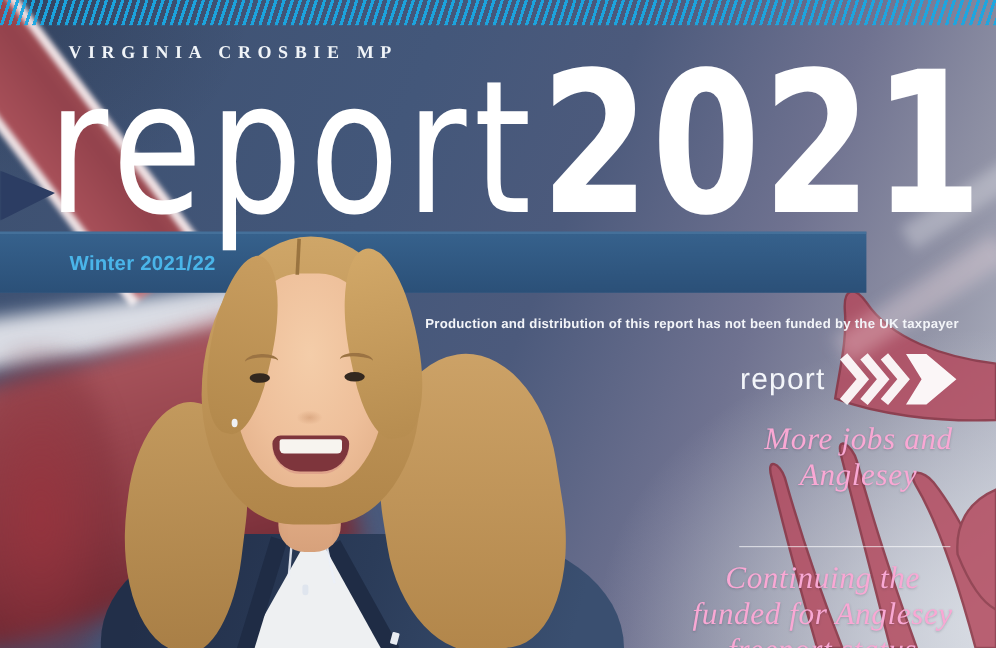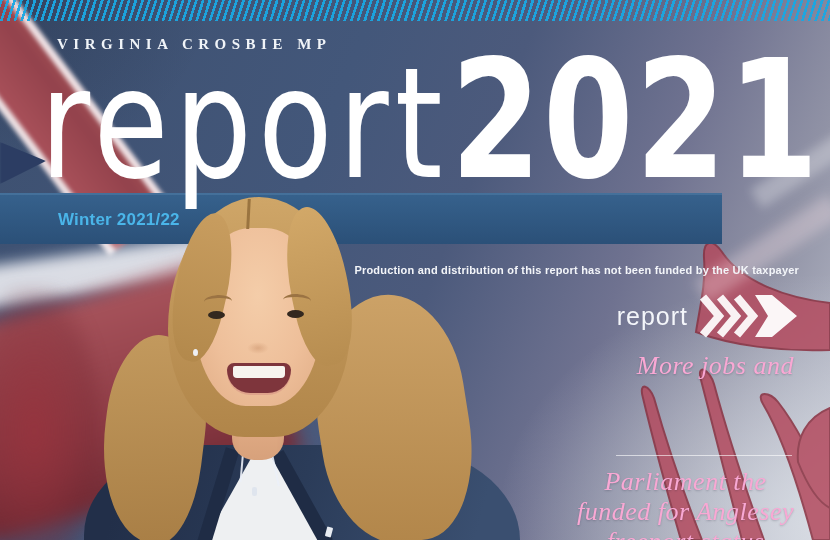--- a/index.html
+++ b/index.html
@@ -197,21 +197,22 @@
     <svg width="100" height="44" viewBox="0 0 100 44">
       <polyline points="3,3 19,22 3,41" fill="none" stroke="rgba(255,255,255,.92)" stroke-width="8"></polyline>
       <polyline points="20,3 36,22 20,41" fill="none" stroke="rgba(255,255,255,.92)" stroke-width="8"></polyline>
       <polyline points="37,3 53,22 37,41" fill="none" stroke="rgba(255,255,255,.92)" stroke-width="8"></polyline>
       <polygon points="55,1 72,1 97,22 72,43 55,43 68,22" fill="rgba(255,255,255,.95)"></polygon>
     </svg>
   </div>
 
   <div class="abs headline headline-1">
     <div>More jobs and</div>
+    <div>Anglesey</div>
   </div>
   <div class="abs rule"></div>
   <div class="abs headline headline-2">
-    <div>Parliament the</div>
+    <div>Continuing the</div>
     <div>funded for Anglesey</div>
     <div>freeport status</div>
   </div>
 
 </div>
 
 </body></html>

